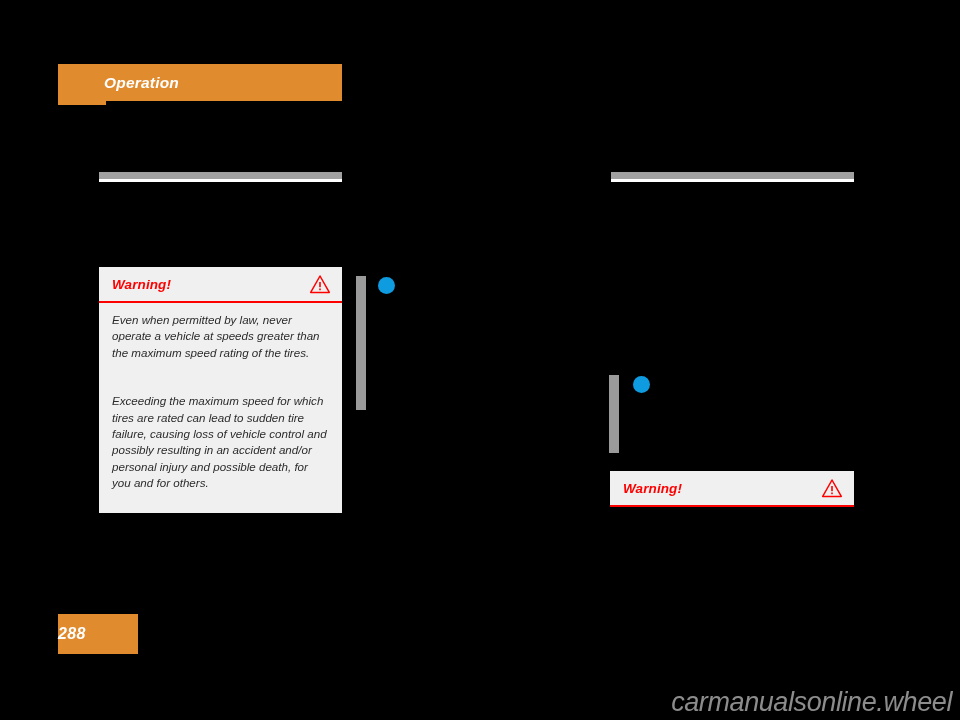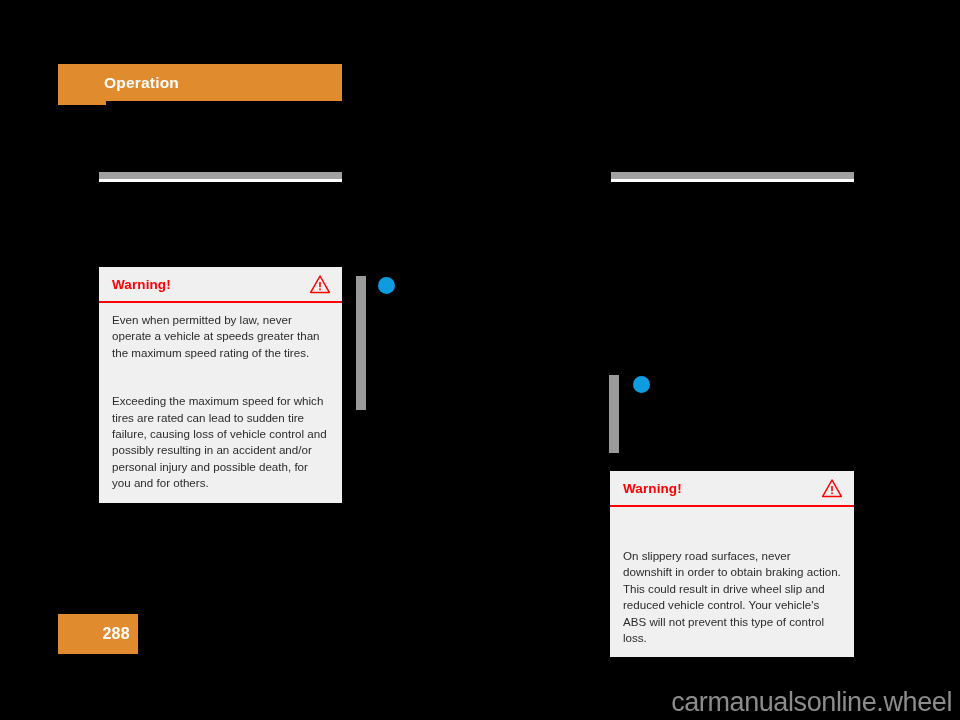--- a/index.html
+++ b/index.html
@@ -13,20 +13,21 @@
     position: relative;
     overflow: hidden;
     font-family: "Liberation Sans", sans-serif;
     -webkit-font-smoothing: antialiased;
   }
 
   .page {
     position: absolute;
     inset: 0;
     background: #000000;
+    font-style: italic;
   }
 
   
   .header-notch {
     position: absolute;
     left: 58px;
     top: 64px;
     width: 48px;
     height: 41px;
     background: #E08B2E;
@@ -102,21 +103,21 @@
     font-size: 13.5px;
     font-weight: bold;
     letter-spacing: 0.1px;
   }
   .warn-tri {
     display: block;
     width: 22px;
     height: 20px;
   }
   .warnbox-body {
-    padding: 9px 13px 11px 13px;
+    padding: 9px 13px 21px 13px;
   }
   .warnbox-body p {
     margin: 0 0 11px 0;
     color: #2B2B2B;
     font-size: 11.6px;
     line-height: 16.4px;
   }
   .warnbox-body p:last-child { margin-bottom: 0; margin-top: 32px; }
 
   .warnbox-left  { left: 99px;  top: 267px; width: 243px; }
@@ -131,21 +132,21 @@
     height: 40px;
     background: #E08B2E;
   }
   .pagenum-text {
     position: absolute;
     left: 58px;
     top: 614px;
     width: 72px;
     height: 52px;
     line-height: 40px;
-    text-align: right;
+    text-align: left;
     color: #FFFFFF;
     font-size: 16px;
     font-weight: bold;
     letter-spacing: 0.3px;
   }
 
   
   .watermark {
     position: absolute;
     right: 8px;
@@ -196,23 +197,20 @@
     <div class="warnbox-head">
       <span class="warnbox-title">Warning!</span>
       <span>
         <svg class="warn-tri" viewBox="0 0 22 20" aria-hidden="true">
           <path d="M11 2 L20.3 18.4 L1.7 18.4 Z" fill="none" stroke="#FF0000" stroke-width="1.5" stroke-linejoin="round"></path>
           <rect x="10.2" y="8" width="1.6" height="5.2" fill="#FF0000"></rect>
           <rect x="10.2" y="14.5" width="1.6" height="1.7" fill="#FF0000"></rect>
         </svg>
       </span>
     </div>
-    <div class="warnbox-body">
-      <p>On slippery road surfaces, never downshift in order to obtain braking action. This could result in drive wheel slip and reduced vehicle control. Your vehicle's ABS will not prevent this type of control loss.</p>
-    </div>
   </div>
 
   <div class="pagenum-block"></div>
   <div class="pagenum-text">288</div>
 
   <div class="watermark">carmanualsonline.wheel</div>
 
 </div>
 
 </body></html>

